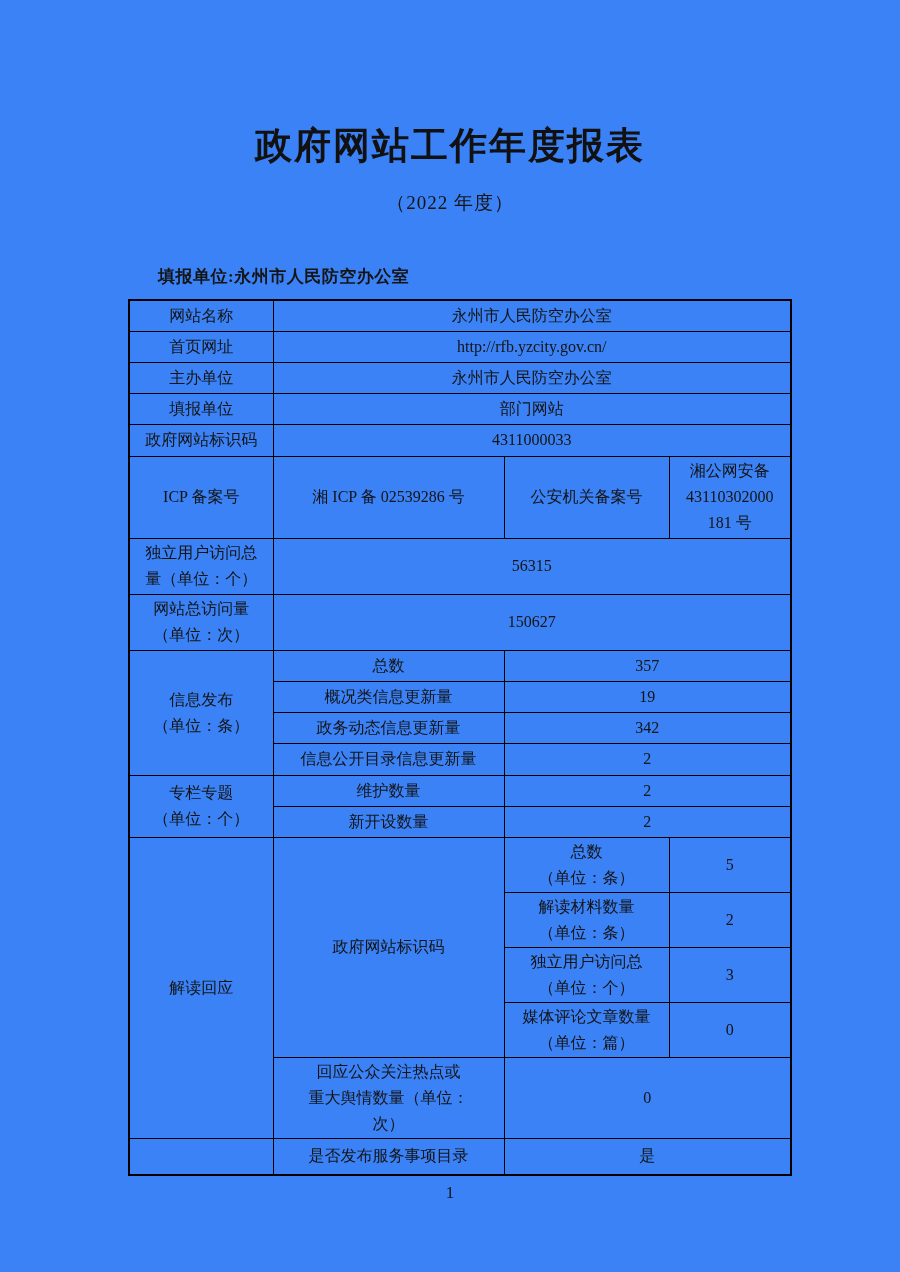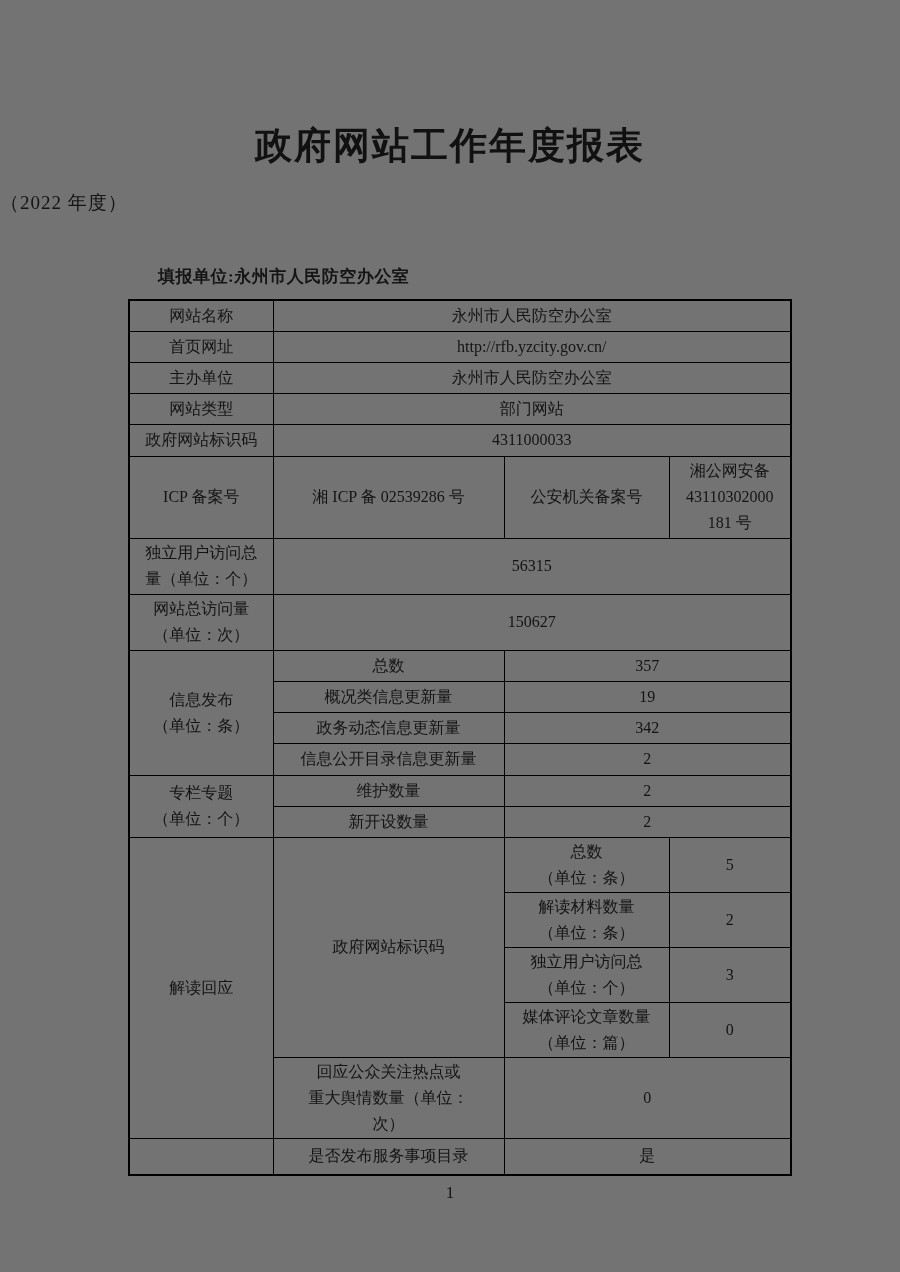--- a/index.html
+++ b/index.html
@@ -1,26 +1,26 @@
 <!DOCTYPE html>
 <html><head>
 <meta charset="utf-8">
 <style>
   html,body{margin:0;padding:0;background:#ffffff;}
   .page{
-    position:relative;width:900px;height:1272px;background:#737373;
+    position:relative;width:900px;height:1272px;background:#3b82f6;
     font-family:"Liberation Serif","DejaVu Serif",serif;color:#141414;overflow:hidden;
   }
   .title{
     position:absolute;top:121px;left:0;width:900px;text-align:center;
     font-family:"DejaVu Sans","Liberation Sans",sans-serif;
     font-weight:bold;font-size:37px;letter-spacing:2px;color:#111;
   }
   .subtitle{
-    position:absolute;top:190px;left:0;width:900px;text-align:left;
+    position:absolute;top:190px;left:0;width:900px;text-align:center;
     font-size:19px;letter-spacing:1px;
   }
   .unit{
     position:absolute;top:265px;left:128px;
     font-size:17px;font-weight:bold;letter-spacing:0.5px;margin-left:30px;
   }
   table.report{
     position:absolute;top:299px;left:128px;width:662px;
     border-collapse:collapse;table-layout:fixed;
     font-size:16px;border:2px solid #000;
@@ -62,21 +62,21 @@
       <td>首页网址</td>
       <td colspan="3">http://rfb.yzcity.gov.cn/</td>
     </tr>
 
     <tr style="height:31px">
       <td>主办单位</td>
       <td colspan="3">永州市人民防空办公室</td>
     </tr>
 
     <tr style="height:31px">
-      <td>网站类型</td>
+      <td>填报单位</td>
       <td colspan="3">部门网站</td>
     </tr>
 
     <tr style="height:32px">
       <td>政府网站标识码</td>
       <td colspan="3">4311000033</td>
     </tr>
 
     <tr style="height:82px">
       <td>ICP 备案号</td>

